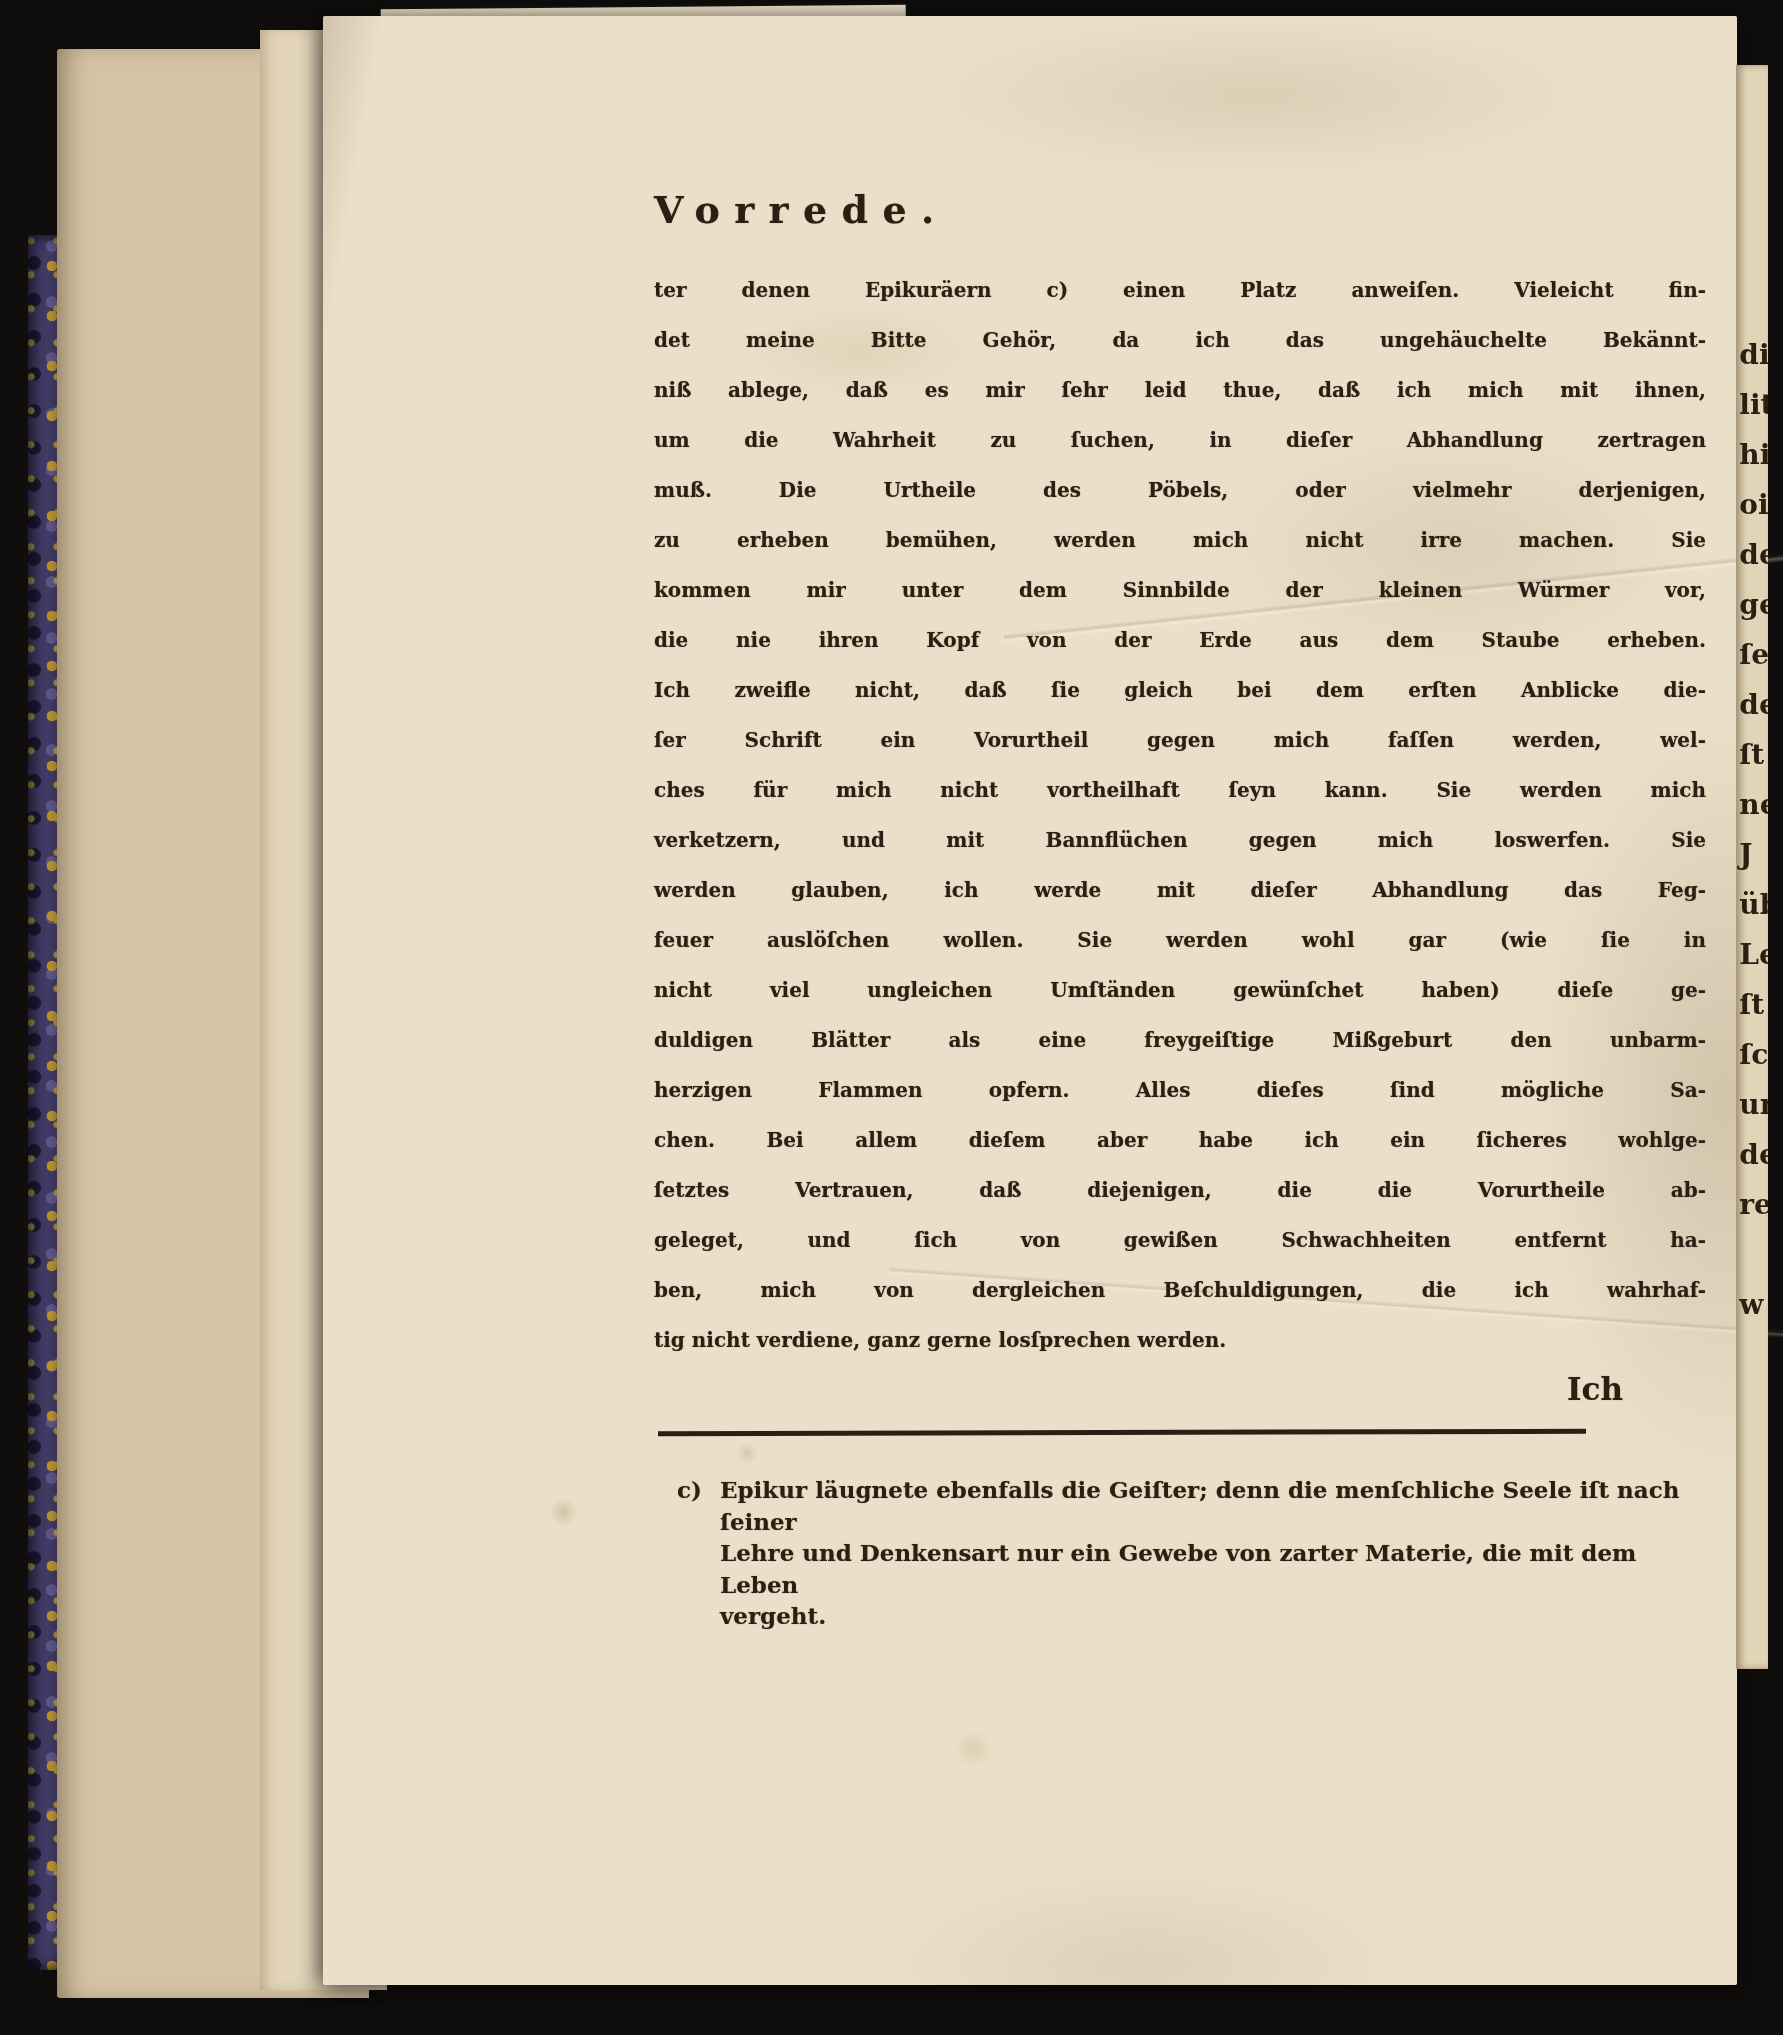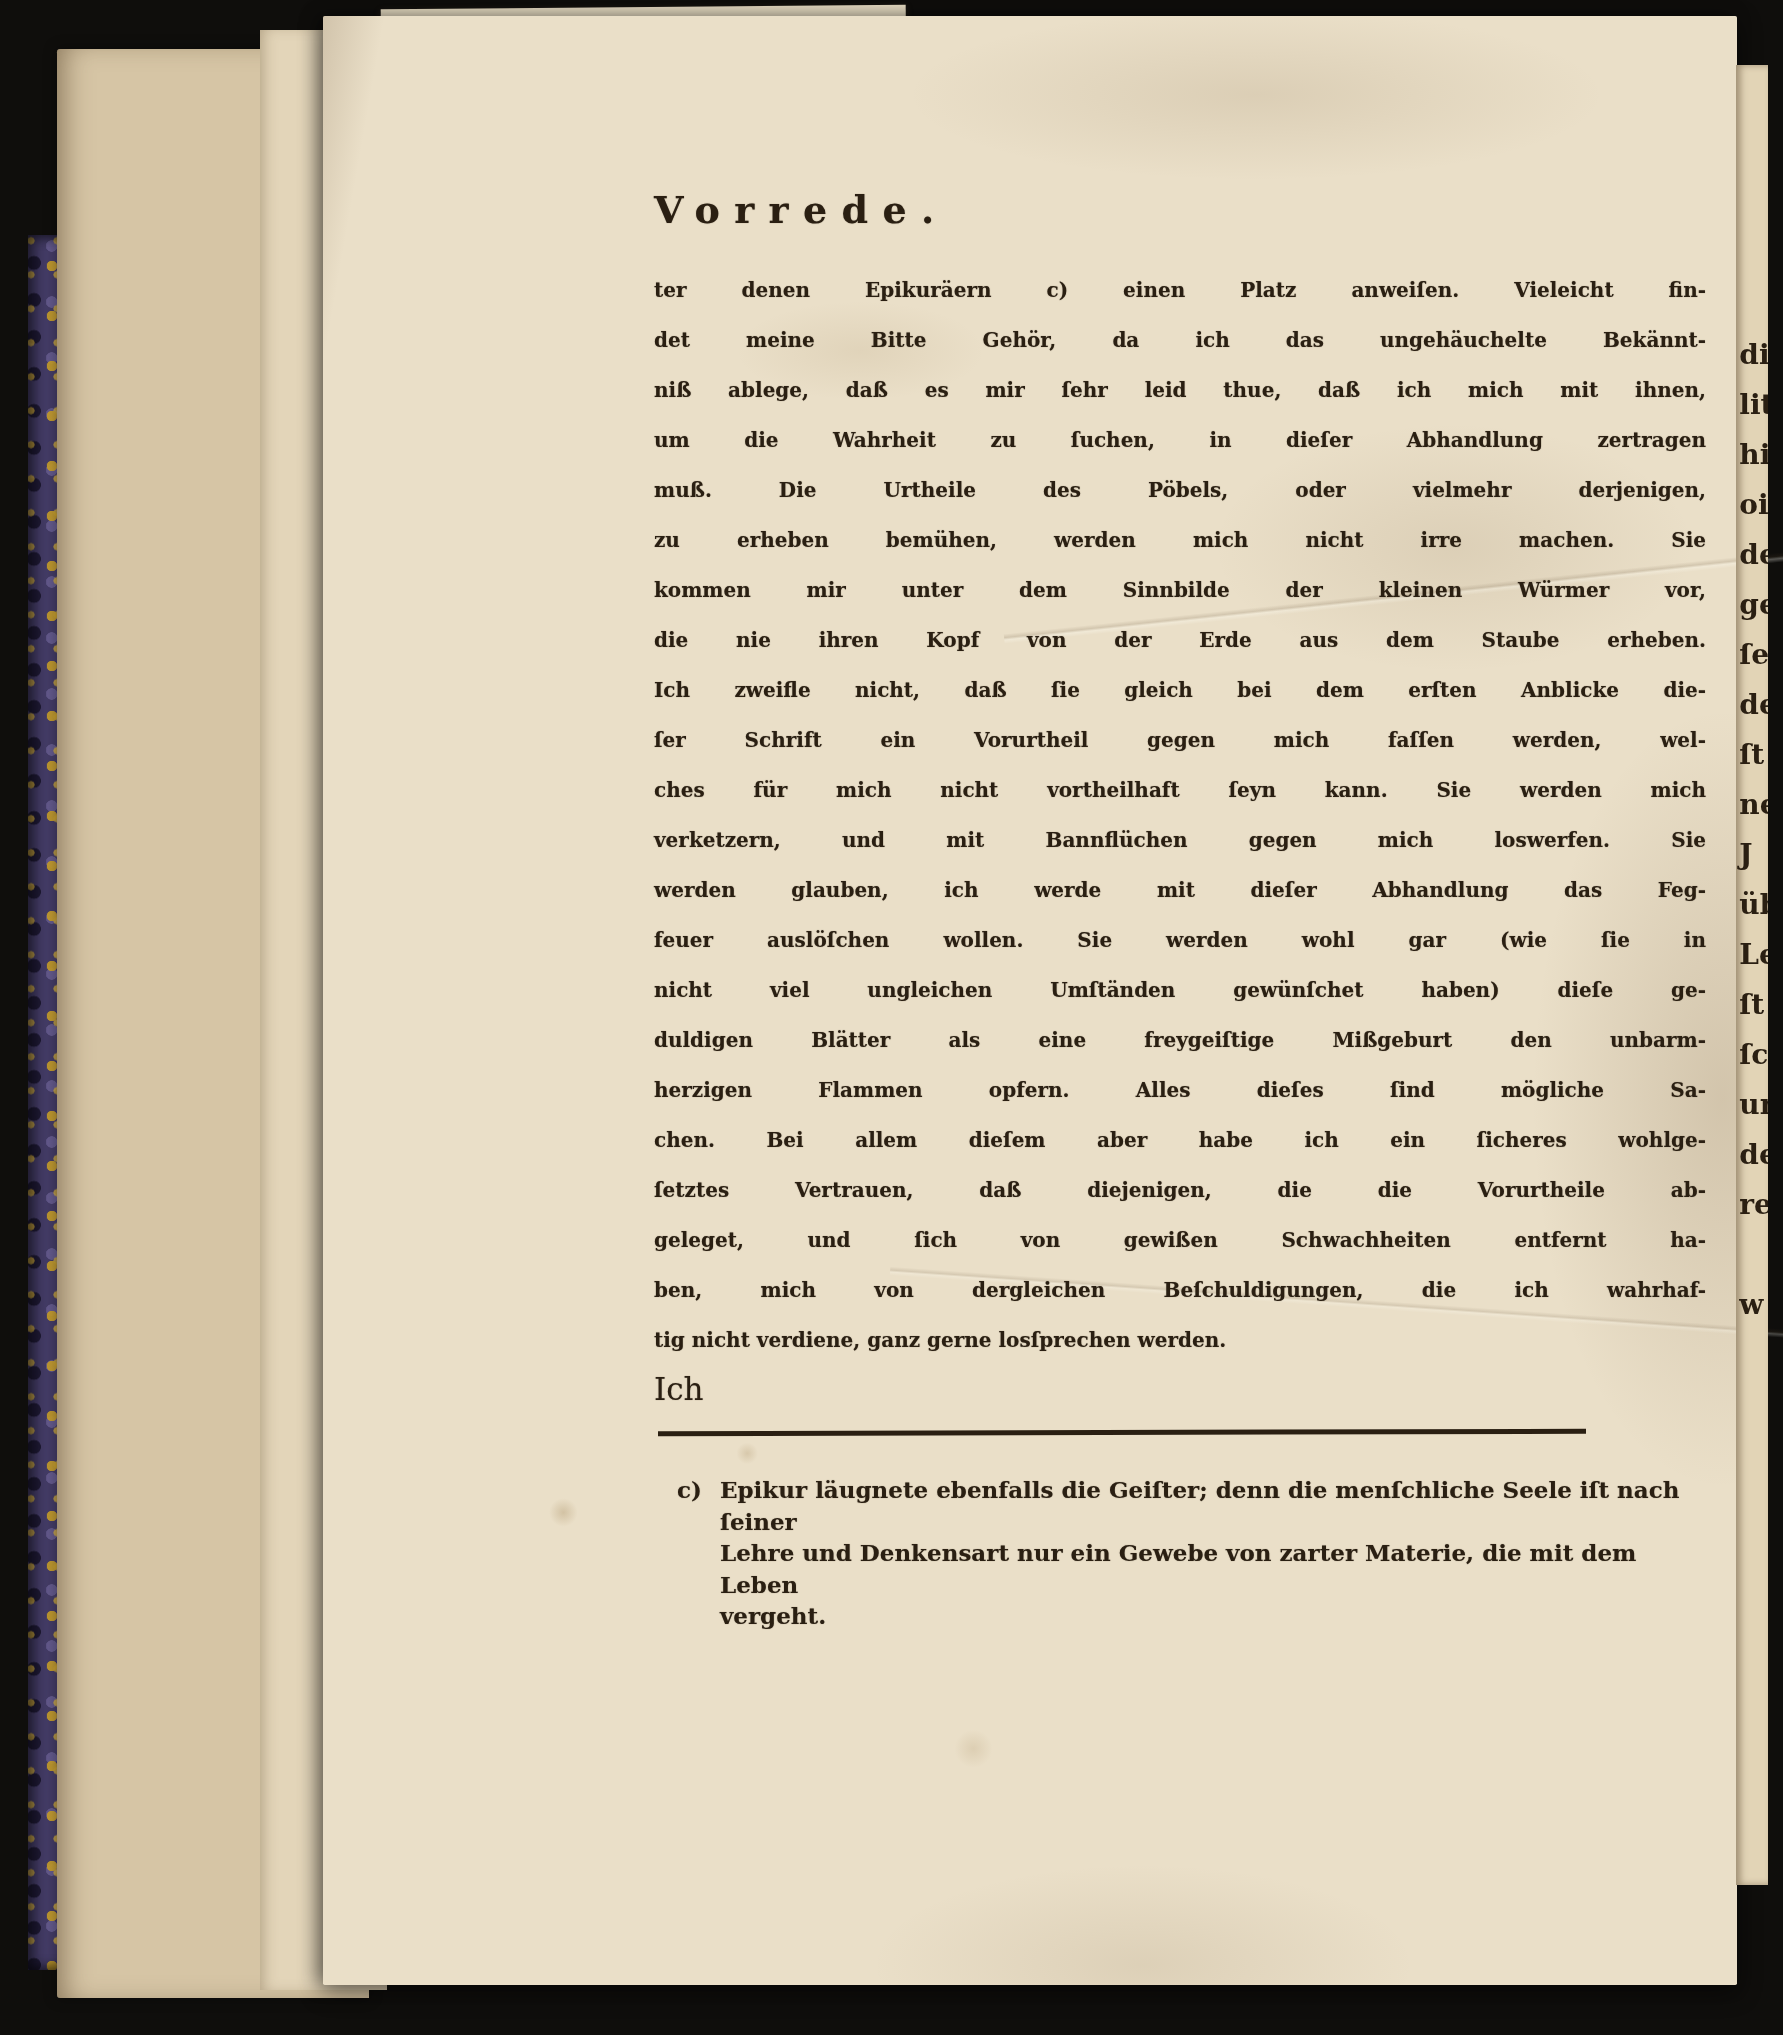--- a/index.html
+++ b/index.html
@@ -121,23 +121,23 @@
     text-align-last: justify;
     white-space: nowrap;
   }
   .body .line:last-child {
     text-align-last: left;
     white-space: normal;
   }
   .catchword {
     margin-top: 6.6px;
     font-size: 31px;
-    font-weight: normal;
+    font-weight: bold;
     line-height: 37px;
-    text-align: left;
+    text-align: right;
     padding-right: 83px;
   }
   .rule {
     margin-top: 22px;
     margin-left: 4.4px;
     width: 928px;
     height: 5px;
     background: var(--ink, #2a1f12);
     transform: rotate(-0.15deg);
   }
@@ -149,21 +149,21 @@
     font-weight: bold;
     line-height: 31.5px;
   }
   .fn-marker { width: 43px; flex: 0 0 auto; }
   .fn-lines { flex: 1 1 auto; }
 
   
   .next-sliver {
     position: absolute;
     left: 1736px; top: 65px;
-    width: 32px; height: 1820px;
+    width: 32px; height: 1604px;
     background: #e2d4b6;
     overflow: hidden;
     padding-top: 265px;
     padding-left: 3.3px;
     box-shadow: inset 4.4px 0 7.7px rgba(80,60,35,0.45);
   }
   .frag {
     height: 50px;
     font-size: 28px;
     font-weight: bold;

